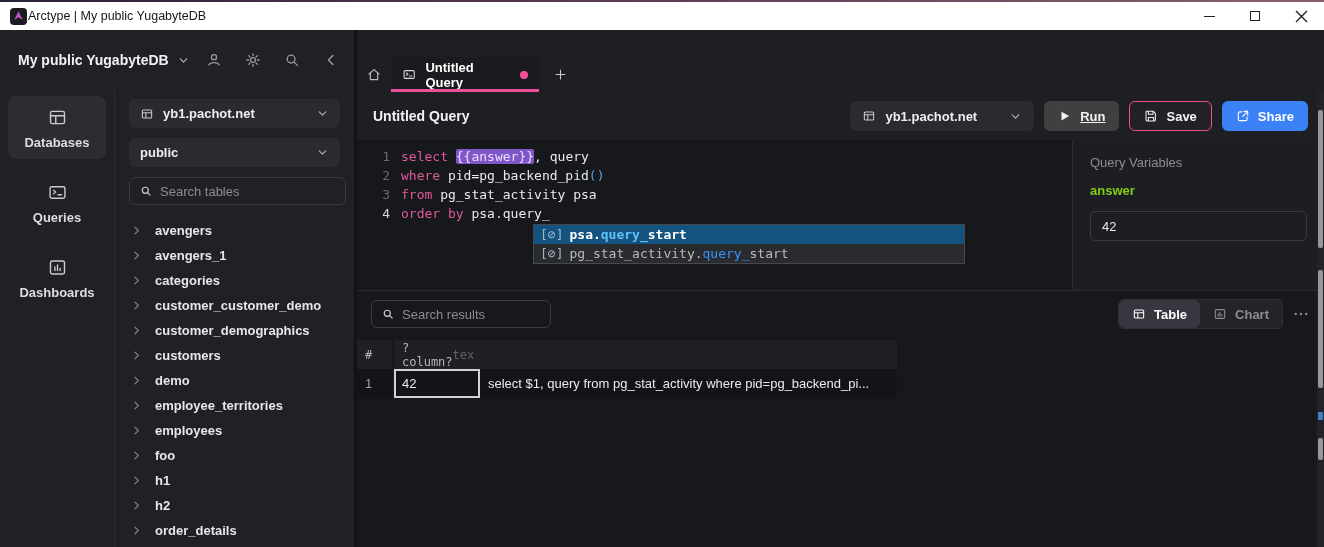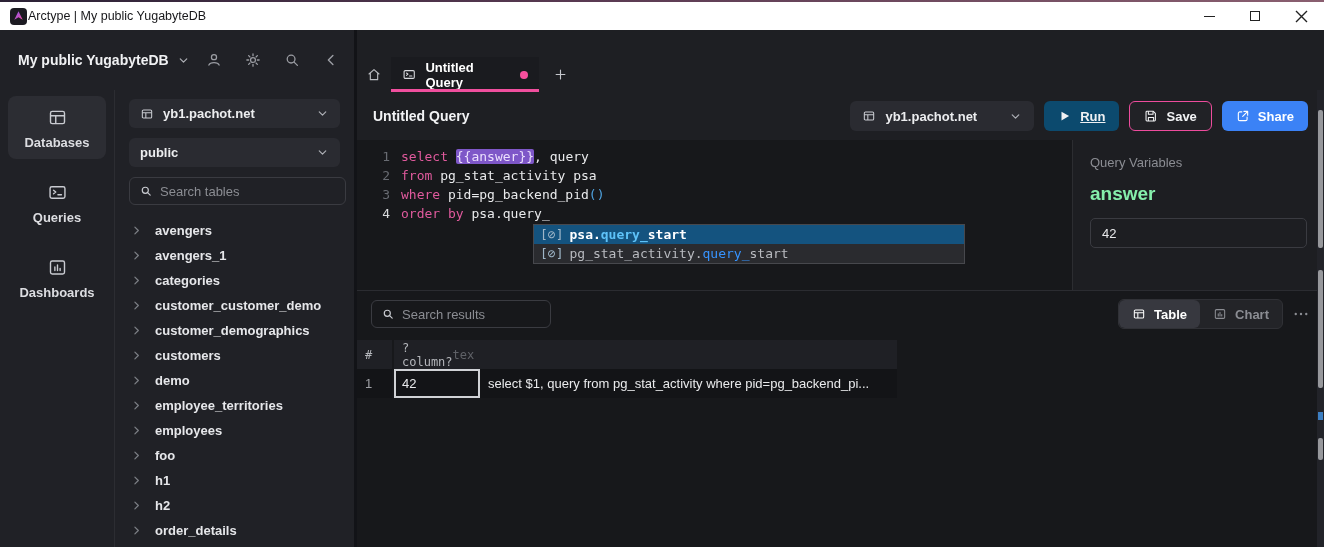--- a/index.html
+++ b/index.html
@@ -70,21 +70,21 @@
   .tab-dot { width:8px; height:8px; border-radius:50%; background:#f74f9e; margin-left:auto; }
   .tab-icon { width:15px; height:15px; color:#d8d9dd; }
   .plus-tab { width:42px; display:flex; align-items:center; justify-content:center; color:#c5c7cc; }
 
   .query-header { height:48px; display:flex; align-items:center; gap:10px; padding:0 16px; flex:none; }
   .qh-title { font-size:14px; font-weight:bold; color:#f2f3f5; margin-right:auto; }
   .qh-conn { height:30px; background:#2a2b31; border-radius:6px; display:flex; align-items:center;
              gap:9px; padding:0 12px; color:#ecedef; font-size:13px; font-weight:bold; }
   .btn { height:30px; border-radius:6px; display:flex; align-items:center; gap:8px;
          padding:0 14px; font-size:13px; font-weight:bold; border:0; cursor:default; }
-  .btn-run { background:#0c4a6e; color:#f0f1f3;text-decoration:underline; }
+  .btn-run { background:#404040; color:#f0f1f3;text-decoration:underline; }
   .btn-save { background:#212226; border:1px solid #ee4c9d; color:#f3f4f6; }
   .btn-share { background:#3b82f6; color:#ffffff; }
   .btn-icon { width:14px; height:14px; }
 
   
   .editor-row { height:150px; display:flex; flex:none; }
   .editor { flex:1; min-width:0; background:#17181b; position:relative; display:flex;
             padding-top:7px; font-family:"DejaVu Sans Mono",monospace; font-size:13px; }
   .gutter { width:33px; flex:none; text-align:right; color:#686b72; }
   .ln { height:19px; line-height:19px; }
@@ -101,21 +101,21 @@
   .ac-item { height:19px; display:flex; align-items:center; padding:0 6px; white-space:pre;
              color:#b9bbc0; font-size:13px; }
   .ac-item.selected { background:#14537f; color:#ffffff; font-weight:bold; }
   .ac-icon { color:#9fb6c8; font-weight:normal; margin-right:6px; }
   .ac-match { color:#3794ff; }
   .ac-item.selected .ac-match { color:#5ec2f8; }
 
   .vars-panel { width:252px; flex:none; background:#1d1e22; border-left:1px solid #2c2d31;
                 padding:15px 17px; }
   .vars-title { color:#8b8d93; font-size:13px; }
-  .vars-name { color:#86efac; font-size:19px; font-weight:bold; margin-top:13px; }
+  .vars-name { color:#84cc16; font-size:13px; font-weight:bold; margin-top:13px; }
   .vars-input { margin-top:13px; width:100%; height:30px; background:transparent;
                 border:1px solid #3a3b41; border-radius:5px; color:#e8e9eb; font-size:13px;
                 padding:0 11px; outline:none; font-family:"Liberation Sans",sans-serif; }
 
   
   .results { flex:1; min-height:0; background:#17181b; border-top:1px solid #2b2c31;
              display:flex; flex-direction:column; }
   .results-toolbar { height:46px; display:flex; align-items:center; gap:9px;
                      padding:0 14px; flex:none; }
   .res-search { width:180px; flex:none; }
@@ -447,22 +447,22 @@
       <div class="editor-row">
         <div class="editor">
           <div class="gutter">
               <div class="ln">1</div>
               <div class="ln">2</div>
               <div class="ln">3</div>
               <div class="ln active">4</div>
             </div>
           <div class="code">
               <div class="code-line"><span class="tok-kw">select </span><span class="tok-var">{{answer}}</span><span class="tok-pl">, query</span></div>
+              <div class="code-line"><span class="tok-kw">where </span><span class="tok-pl">pid=pg_backend_pid</span><span class="tok-paren">()</span></div>
               <div class="code-line"><span class="tok-kw">from </span><span class="tok-pl">pg_stat_activity psa</span></div>
-              <div class="code-line"><span class="tok-kw">where </span><span class="tok-pl">pid=pg_backend_pid</span><span class="tok-paren">()</span></div>
               <div class="code-line"><span class="tok-kw">order by </span><span class="tok-pl">psa.query_</span></div>
             </div>
           <div class="autocomplete">
               <div class="ac-item selected"><span class="ac-icon">[⊘]</span><span>psa.</span><span class="ac-match">query_</span><span>start</span></div>
               <div class="ac-item"><span class="ac-icon">[⊘]</span><span>pg_stat_activity.</span><span class="ac-match">query_</span><span>start</span></div>
             </div>
         </div>
         <div class="vars-panel">
           <div class="vars-title">Query Variables</div>
           <div class="vars-name">answer</div>

